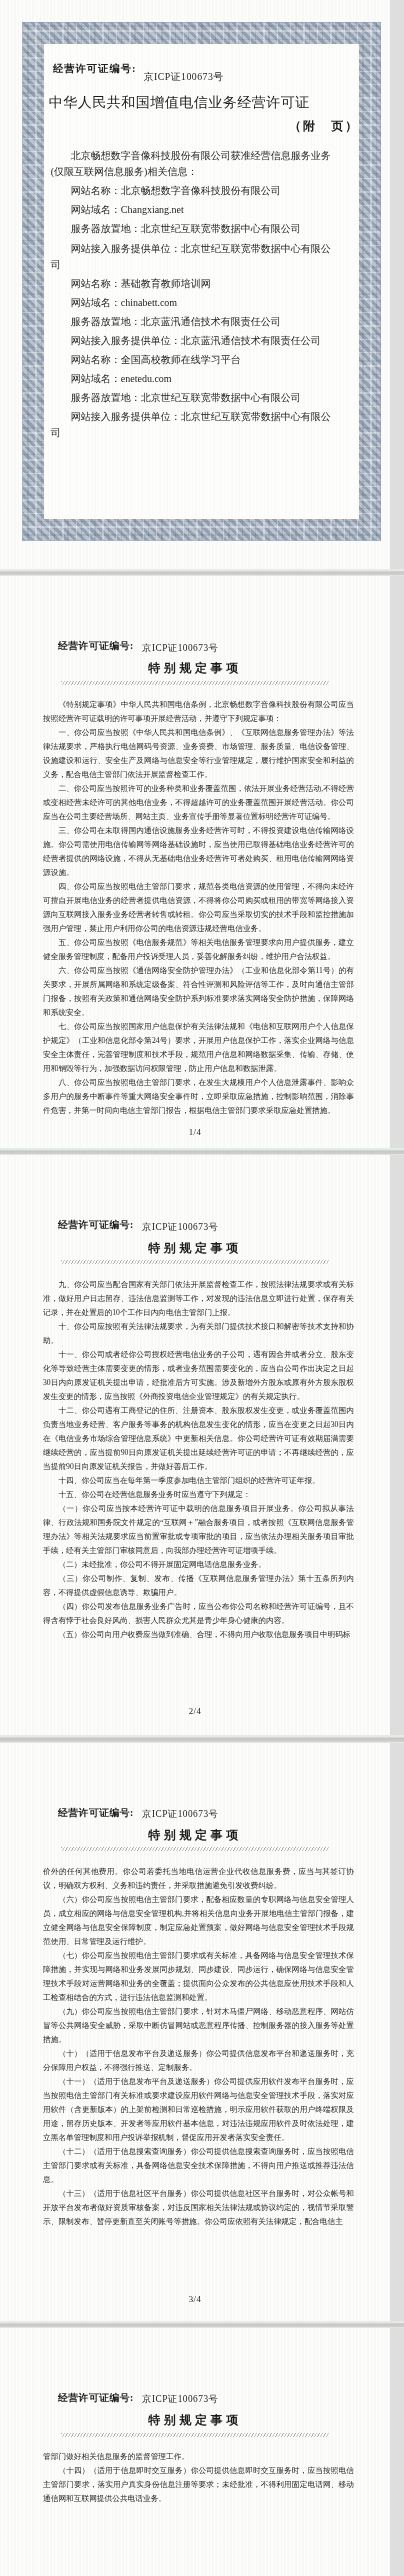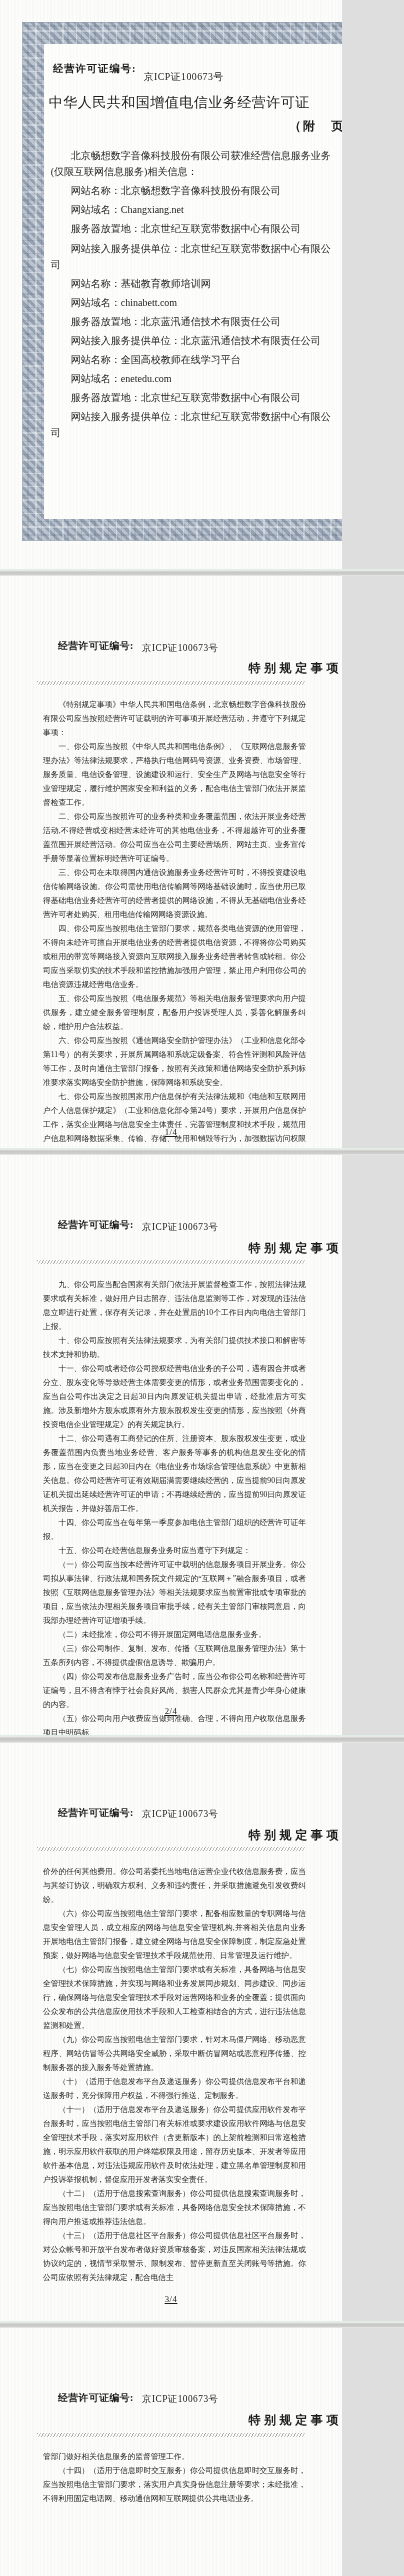--- a/index.html
+++ b/index.html
@@ -5,21 +5,21 @@
   html,body{margin:0;padding:0;}
   body{
     width:405px;
     background:#dedede;
     font-family:"Liberation Serif","DejaVu Serif",serif;
     color:#1d1d1d;
   }
   .stack{width:405px;}
   .page{
     position:relative;
-    width:342px;
+    width:390px;
     background:
       repeating-linear-gradient(90deg, rgba(0,0,0,0.015) 0 1.5px, rgba(0,0,0,0) 1.5px 3.6px),
       #fcfcfa;
     overflow:hidden;
   }
   .divider{
     height:6.2px;
     border-top:0.5px solid #e3ede8;
     background:linear-gradient(#f2f2f0, #c6c6c4 35%, #cfcfcd 75%, #eeeeec);
   }
@@ -57,38 +57,38 @@
     margin:13.4px 26px 0 7.2px;
     font-size:10px; line-height:16px;
   }
   .cert-body p{margin:0 0 3.1px 0; text-indent:2em;}
 
   
   .prov-head{margin:64px 0 0 58px; white-space:nowrap;}
   .prov-label{font-size:9.8px; font-weight:bold; letter-spacing:0.5px;}
   .prov-value{font-size:9.3px; margin-left:6.2px; position:relative; top:1.5px; letter-spacing:0.5px;}
   .prov-title{
-    margin:7.2px 0 0 0; text-align:right;
+    margin:7.2px 0 0 0; text-align:center;
     font-size:12px; font-weight:bold; letter-spacing:3.6px;
   }
   .zigzag{
     width:268px; height:4.1px; margin:3.6px auto 0 auto;
     background:repeating-linear-gradient(120deg, #9e9e9e 0 1px, rgba(0,0,0,0) 1px 2.6px, #bdbdbd 2.6px 3.6px, rgba(0,0,0,0) 3.6px 5.2px);
     opacity:.85;
   }
   .prov-body{
     margin:13.4px 36px 0 43px;
     font-size:7.7px; line-height:14px;
     text-align:justify;
   }
   .prov-body p{margin:0; text-indent:2em;}
   .prov-body p.no-indent{text-indent:0;}
   .page-num{
     position:absolute; left:0; right:0; text-align:center;
-    font-size:8.8px; letter-spacing:0.5px;text-decoration:underline;
+    font-size:8.8px; letter-spacing:0.5px;
   }
   .p2 .page-num, .p3 .page-num, .p4 .page-num{top:551px;}
   .p2{height:572px;} .p3{height:580px;} .p4{height:578px;} .p5{height:549px;}
 </style>
 </head>
 <body>
 
 <div class="stack">
 
   <section class="page cert-page">

